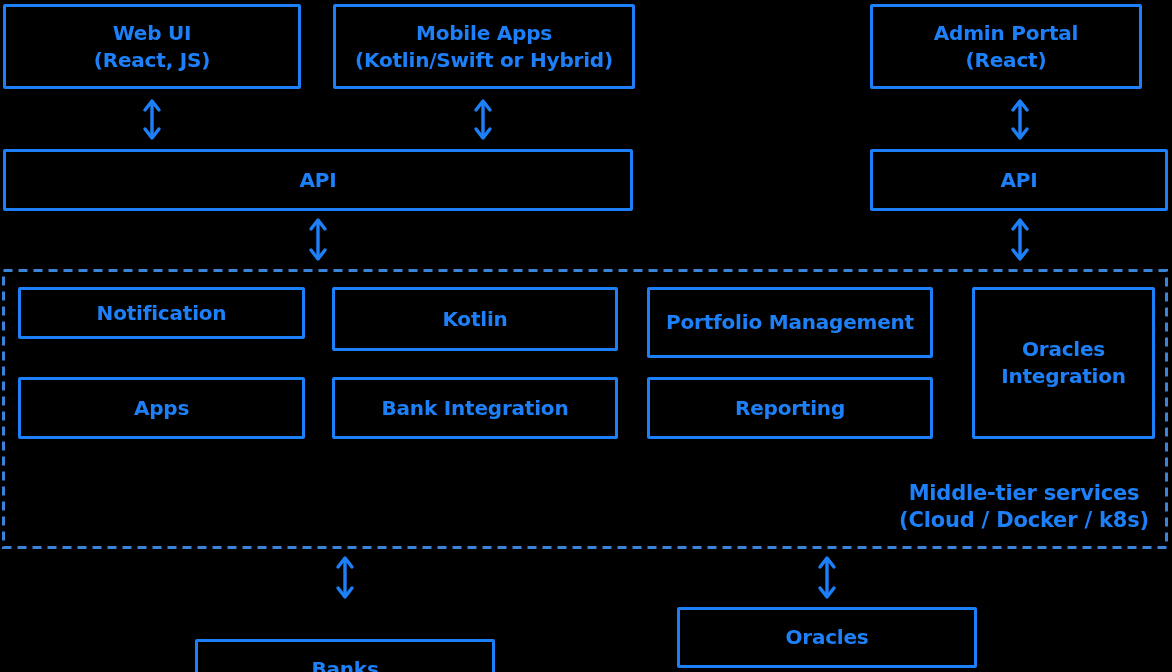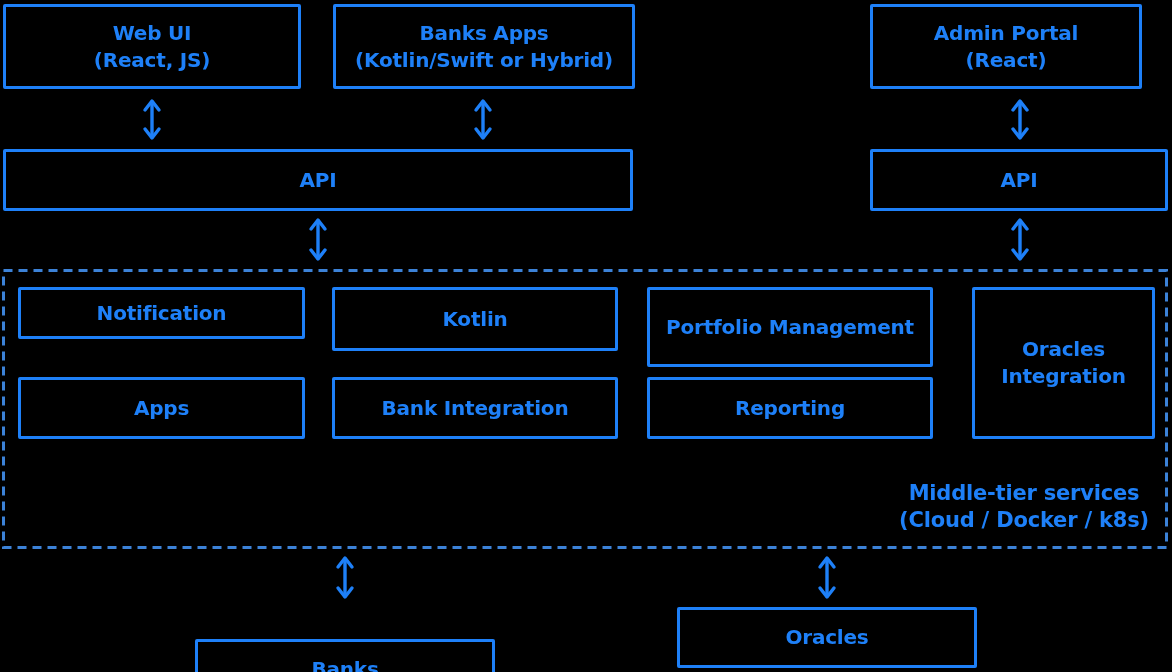--- a/index.html
+++ b/index.html
@@ -103,35 +103,35 @@
     <g class="arrow">
       <line x1="827" y1="559" x2="827" y2="596"></line>
       <polyline points="820,567 827,558 834,567"></polyline>
       <polyline points="820,588 827,597 834,588"></polyline>
     </g>
   </svg>
 
   <div class="box" style="left:3px; top:4px; width:298px; height:85px">Web UI
 (React, JS)</div>
 
-  <div class="box" style="left:333px; top:4px; width:302px; height:85px">Banks Apps
+  <div class="box" style="left:333px; top:4px; width:302px; height:85px">Mobile Apps
 (Kotlin/Swift or Hybrid)</div>
 
   <div class="box" style="left:870px; top:4px; width:272px; height:85px">Admin Portal
 (React)</div>
 
   <div class="box" style="left:3px; top:149px; width:630px; height:62px">API</div>
 
   <div class="box" style="left:870px; top:149px; width:298px; height:62px">API</div>
 
   <div class="box" style="left:18px; top:287px; width:287px; height:52px">Notification</div>
 
   <div class="box" style="left:332px; top:287px; width:286px; height:64px">Kotlin</div>
 
-  <div class="box" style="left:647px; top:287px; width:286px; height:80px">Portfolio Management</div>
+  <div class="box" style="left:647px; top:287px; width:286px; height:71px">Portfolio Management</div>
 
   <div class="box" style="left:972px; top:287px; width:183px; height:152px">Oracles
 Integration</div>
 
   <div class="box" style="left:18px; top:377px; width:287px; height:62px">Apps</div>
 
   <div class="box" style="left:332px; top:377px; width:286px; height:62px">Bank Integration</div>
 
   <div class="box" style="left:647px; top:377px; width:286px; height:62px">Reporting</div>
 

